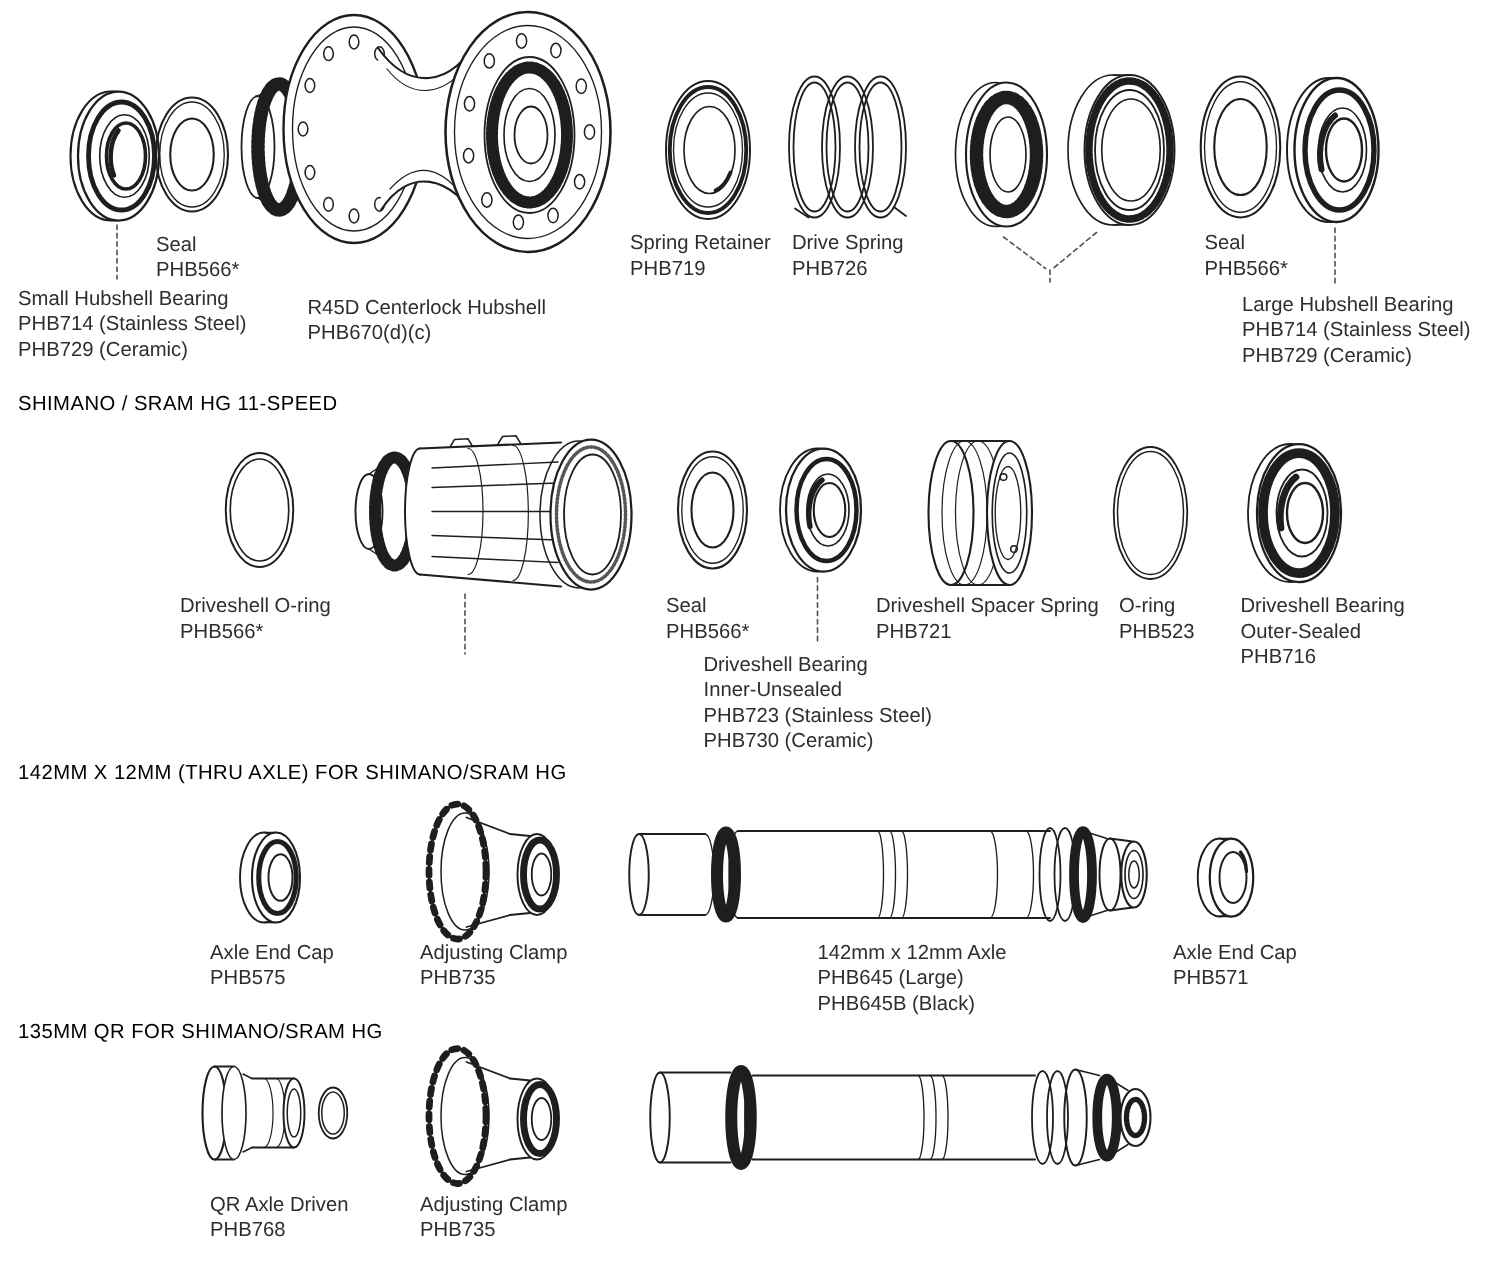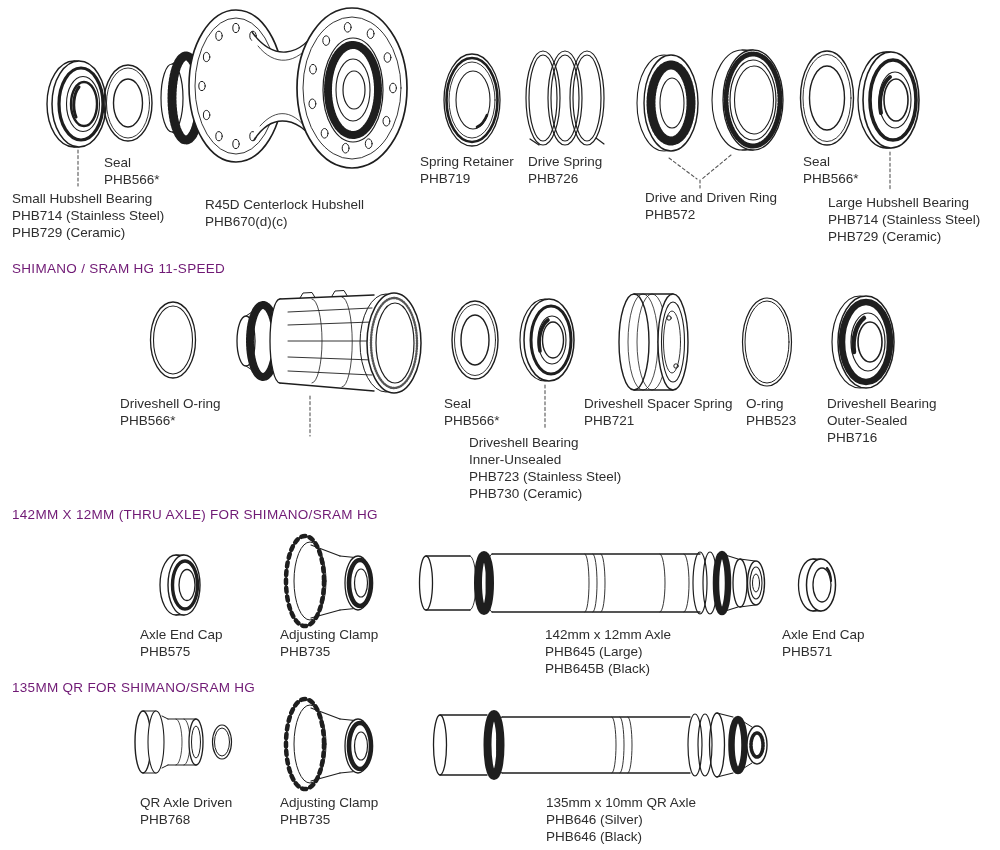--- a/index.html
+++ b/index.html
@@ -1,21 +1,21 @@
 <!DOCTYPE html>
 <html><head>
 <meta charset="utf-8">
 <style>
   * { margin:0; padding:0; box-sizing:border-box; }
   html,body { width:1000px; height:850px; background:#ffffff; overflow:hidden; }
   body { font-family:"Liberation Sans", sans-serif; position:relative; }
   .stage { position:absolute; left:0; top:0; width:1000px; height:710px; }
   svg.art { position:absolute; left:0; top:0; }
   .lbl { position:absolute; font-size:13.5px; line-height:17px; color:#2e2e2e; white-space:nowrap; }
-  .hdg { position:absolute; font-size:13.5px; line-height:16px; color:#701a75; letter-spacing:0.3px; white-space:nowrap; }
+  .hdg { position:absolute; font-size:13.5px; line-height:16px; color:#000000; letter-spacing:0.3px; white-space:nowrap; }
 </style>
 </head>
 <body>
 
 <div class="stage">
 
   <svg class="art" width="1000" height="850" viewBox="0 0 1000 850">
     <defs>
       <g id="clamp">
         <ellipse cx="305" cy="581" rx="19" ry="45" stroke-width="1.4" fill="#fff"></ellipse>
@@ -308,24 +308,20 @@
       <div>PHB670(d)(c)</div>
     </div>
   <div class="lbl" style="left:420px;top:153px">
       <div>Spring Retainer</div>
       <div>PHB719</div>
     </div>
   <div class="lbl" style="left:528px;top:153px">
       <div>Drive Spring</div>
       <div>PHB726</div>
     </div>
-  <div class="lbl" style="left:645px;top:189px">
-      <div>Drive and Driven Ring</div>
-      <div>PHB572</div>
-    </div>
   <div class="lbl" style="left:803px;top:153px">
       <div>Seal</div>
       <div>PHB566*</div>
     </div>
   <div class="lbl" style="left:828px;top:194px">
       <div>Large Hubshell Bearing</div>
       <div>PHB714 (Stainless Steel)</div>
       <div>PHB729 (Ceramic)</div>
     </div>
 
@@ -379,19 +375,14 @@
 
   <div class="hdg" style="left:12px;top:680px">135MM QR FOR SHIMANO/SRAM HG</div>
   <div class="lbl" style="left:140px;top:794px">
       <div>QR Axle Driven</div>
       <div>PHB768</div>
     </div>
   <div class="lbl" style="left:280px;top:794px">
       <div>Adjusting Clamp</div>
       <div>PHB735</div>
     </div>
-  <div class="lbl" style="left:546px;top:794px">
-      <div>135mm x 10mm QR Axle</div>
-      <div>PHB646 (Silver)</div>
-      <div>PHB646 (Black)</div>
-    </div>
 
 </div>
 
 </body></html>

